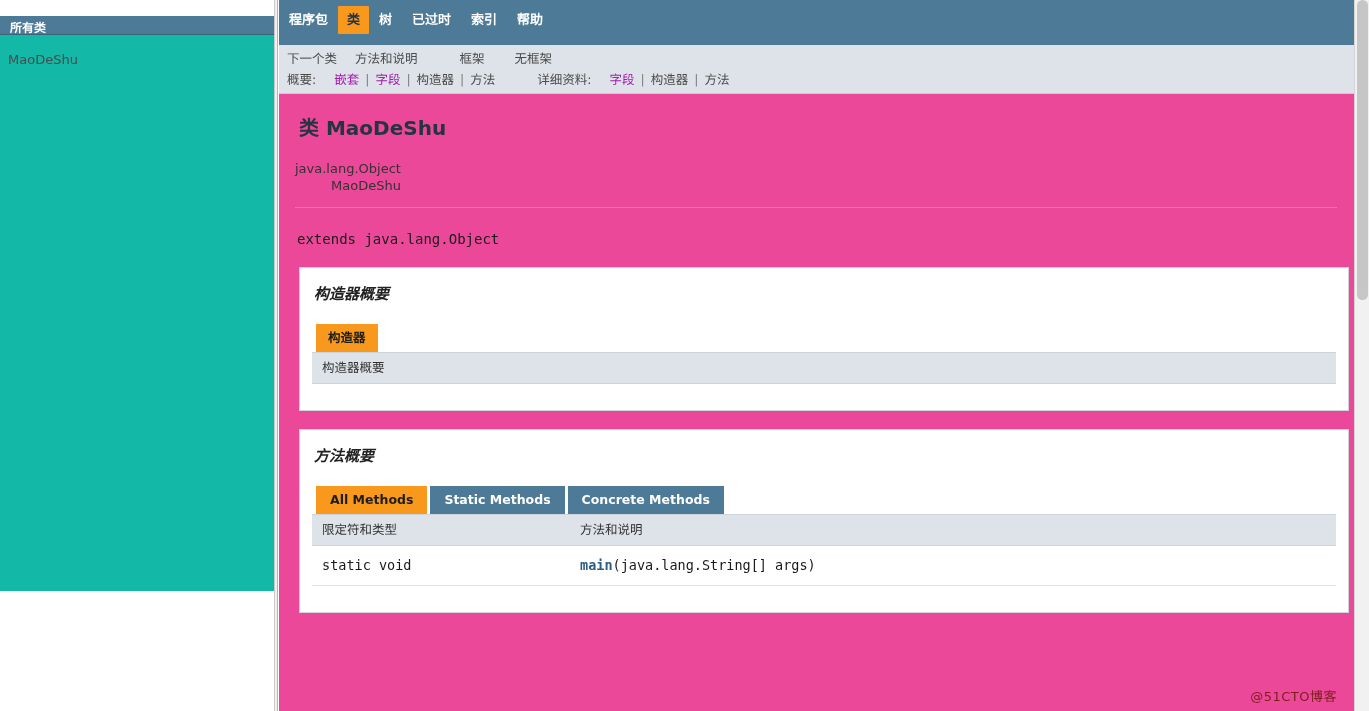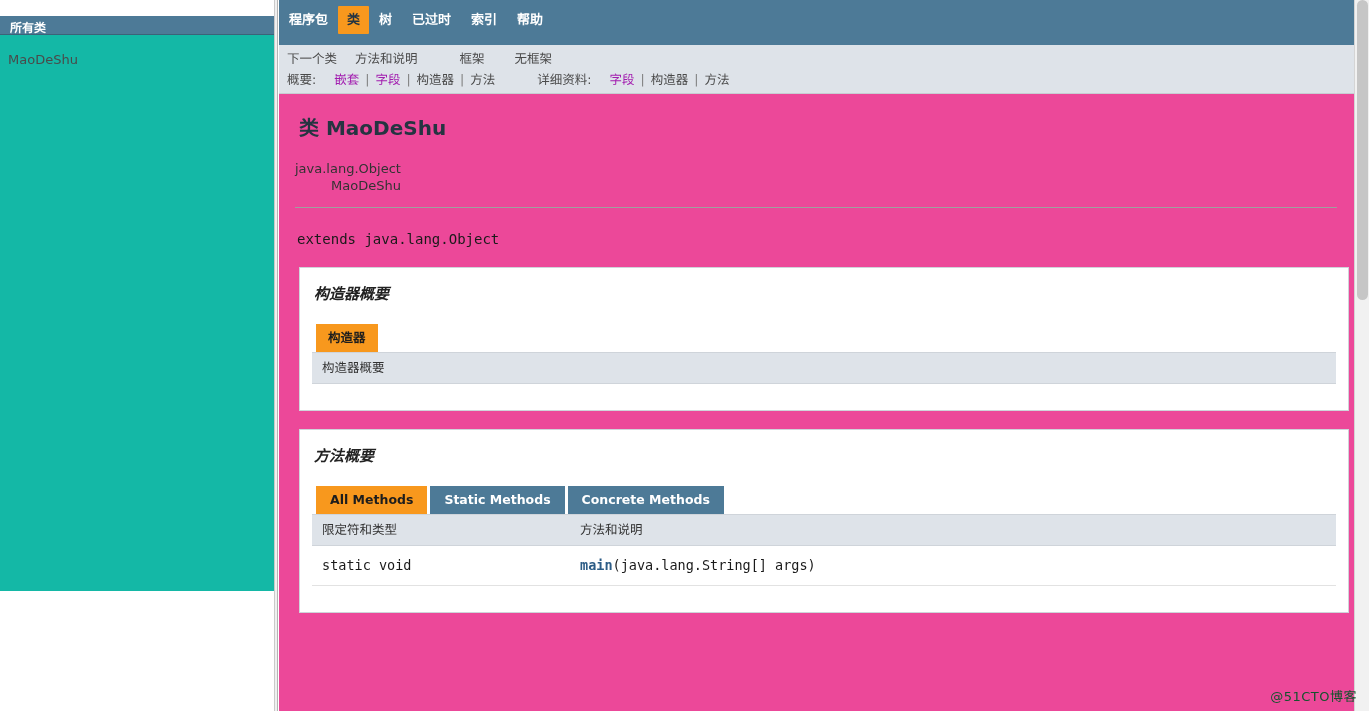--- a/index.html
+++ b/index.html
@@ -290,24 +290,24 @@
     position: absolute;
     left: 2px; top: 0;
     width: 11px;
     height: 300px;
     background: #c6c6c6;
     border-radius: 6px;
   }
 
   .watermark {
     position: absolute;
-    right: 12px;
+    right: 32px;
     bottom: 6px;
     font-size: 13px;
-    color: #14532d;
+    color: #7f1d1d;
     letter-spacing: 0.5px;
     white-space: nowrap;
   }
 </style>
 </head>
 <body>
 
 <div class="page">
 
   <div class="left-frame">

